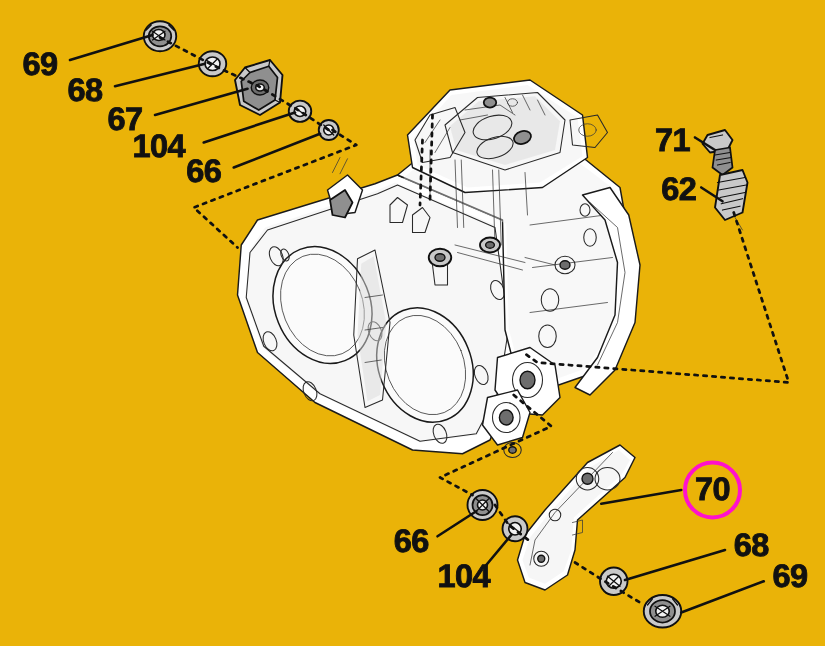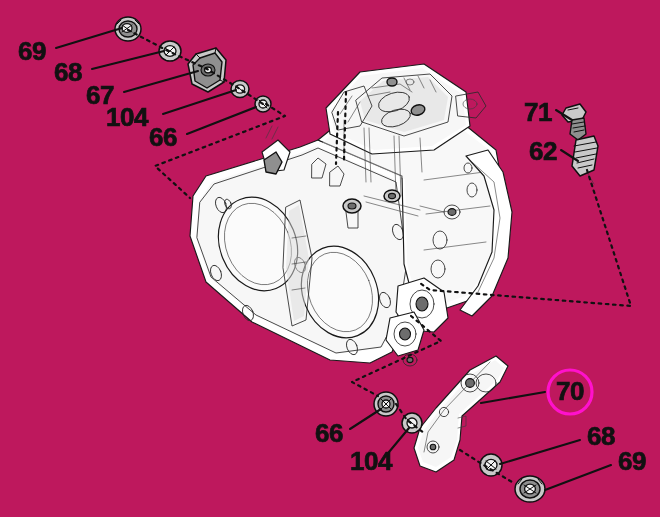--- a/index.html
+++ b/index.html
@@ -8,21 +8,21 @@
     padding: 0;
     background: #ffffff;
   }
   body {
     font-family: "Liberation Sans", sans-serif;
   }
   #diagram-root {
     position: relative;
     width: 660px;
     height: 517px;
-    background: #be185d;
+    background: #eab308;
     overflow: hidden;
   }
   #diagram-svg {
     position: absolute;
     left: 0;
     top: 0;
     width: 660px;
     height: 517px;
     display: block;
   }

